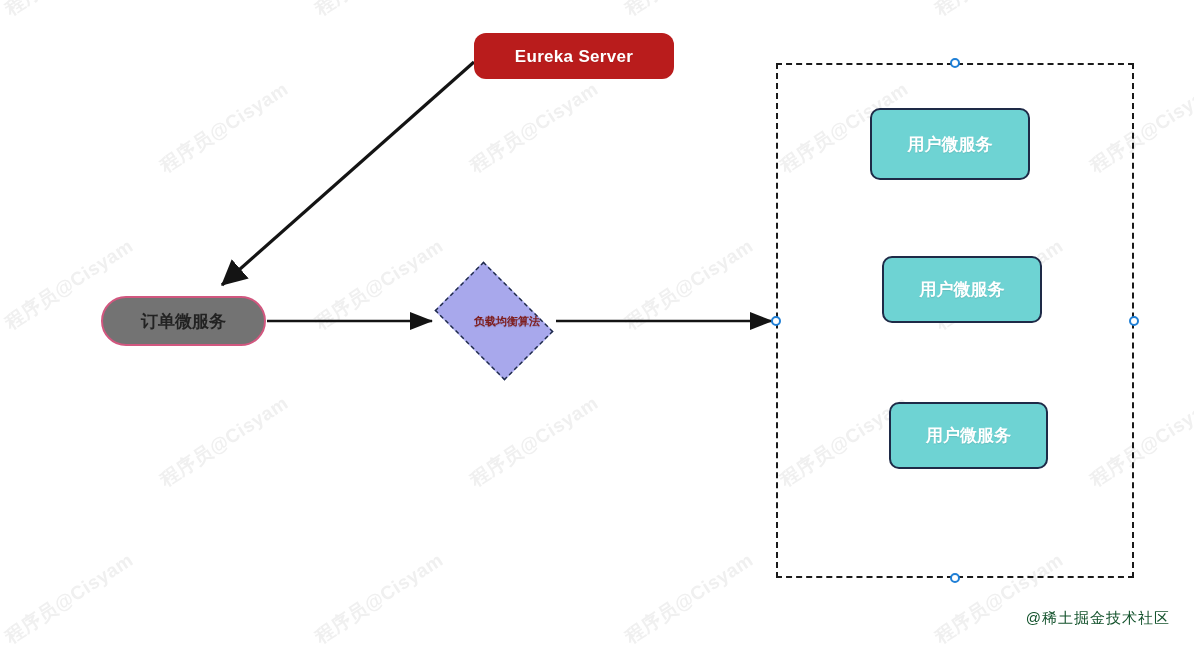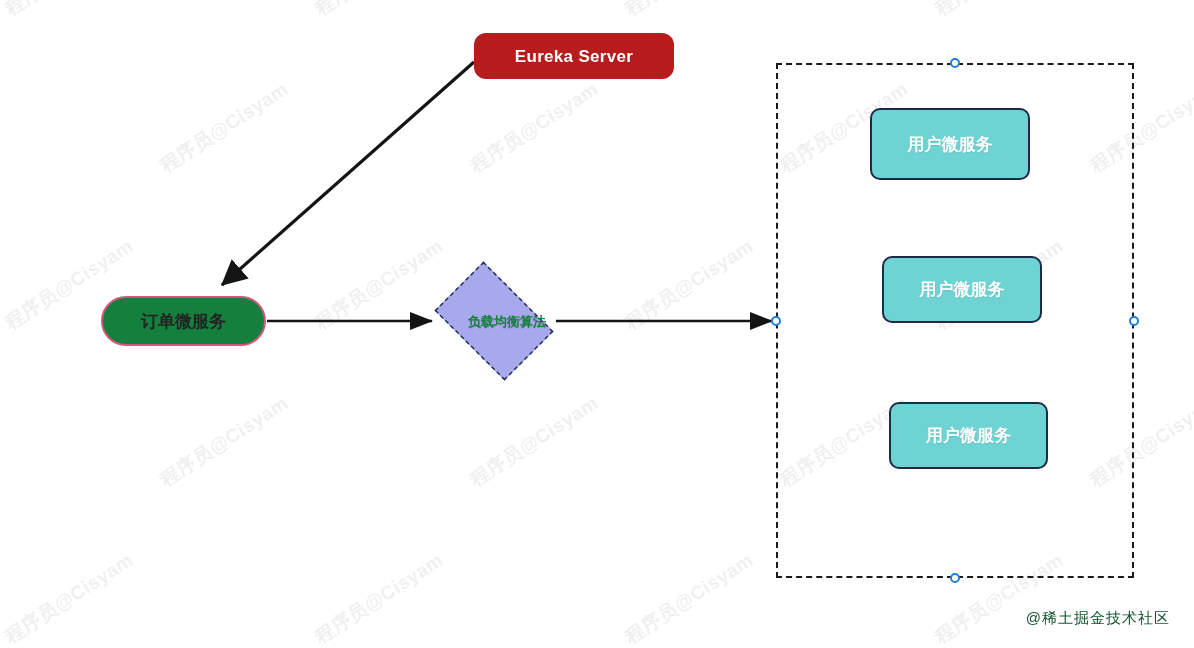--- a/index.html
+++ b/index.html
@@ -101,22 +101,22 @@
   #load-balancer-node .diamond-shape {
     position: absolute;
     inset: 0;
     background: #a8a8ec;
     border: 2px dashed #1e2a47;
     transform: rotate(45deg) scale(0.707);
     box-sizing: border-box;
   }
   #load-balancer-node .node-label {
     position: relative;
-    color: #15803d;
-    font-size: 13px;
+    color: #7f1d1d;
+    font-size: 11px;
     z-index: 2;
     text-shadow: 0 1px 1px rgba(0,0,0,0.12);
     margin-left: 26px;
   }
 
   
   .service-box {
     border-radius: 10px;
     border: 2px solid #1e2a47;
     align-items: center;
@@ -207,21 +207,21 @@
 
     <line x1="267" y1="321" x2="432" y2="321" stroke="#141414" stroke-width="2.6" marker-end="url(#arrowhead)"></line>
 
     <line x1="556" y1="321" x2="772" y2="321" stroke="#141414" stroke-width="2.6" marker-end="url(#arrowhead)"></line>
   </svg>
 
   <div class="node" id="eureka-server-node" style="left: 474px; top: 33px; width: 200px; height: 46px; background: #b91c1c;">
     <span class="node-label">Eureka Server</span>
   </div>
 
-  <div class="node" id="order-service-node" style="left: 101px; top: 296px; width: 165px; height: 50px; border-color: rgb(209, 87, 127); background: #15803d;">
+  <div class="node" id="order-service-node" style="left: 101px; top: 296px; width: 165px; height: 50px; border-color: rgb(209, 87, 127); background: #737373;">
     <span class="node-label">订单微服务</span>
   </div>
 
   <div class="node" id="load-balancer-node" style="left: 424px; top: 272px; width: 140px; height: 98px;">
     <div class="diamond-shape" style="background: rgb(168, 168, 236); border-color: rgb(30, 42, 71);"></div>
     <span class="node-label">负载均衡算法</span>
   </div>
 
   <div class="node service-box" id="user-service-node-0" style="left: 870px; top: 108px; width: 160px; height: 72px; background: rgb(110, 211, 211); border-color: rgb(30, 42, 71);">
     <span class="node-label">用户微服务</span>

